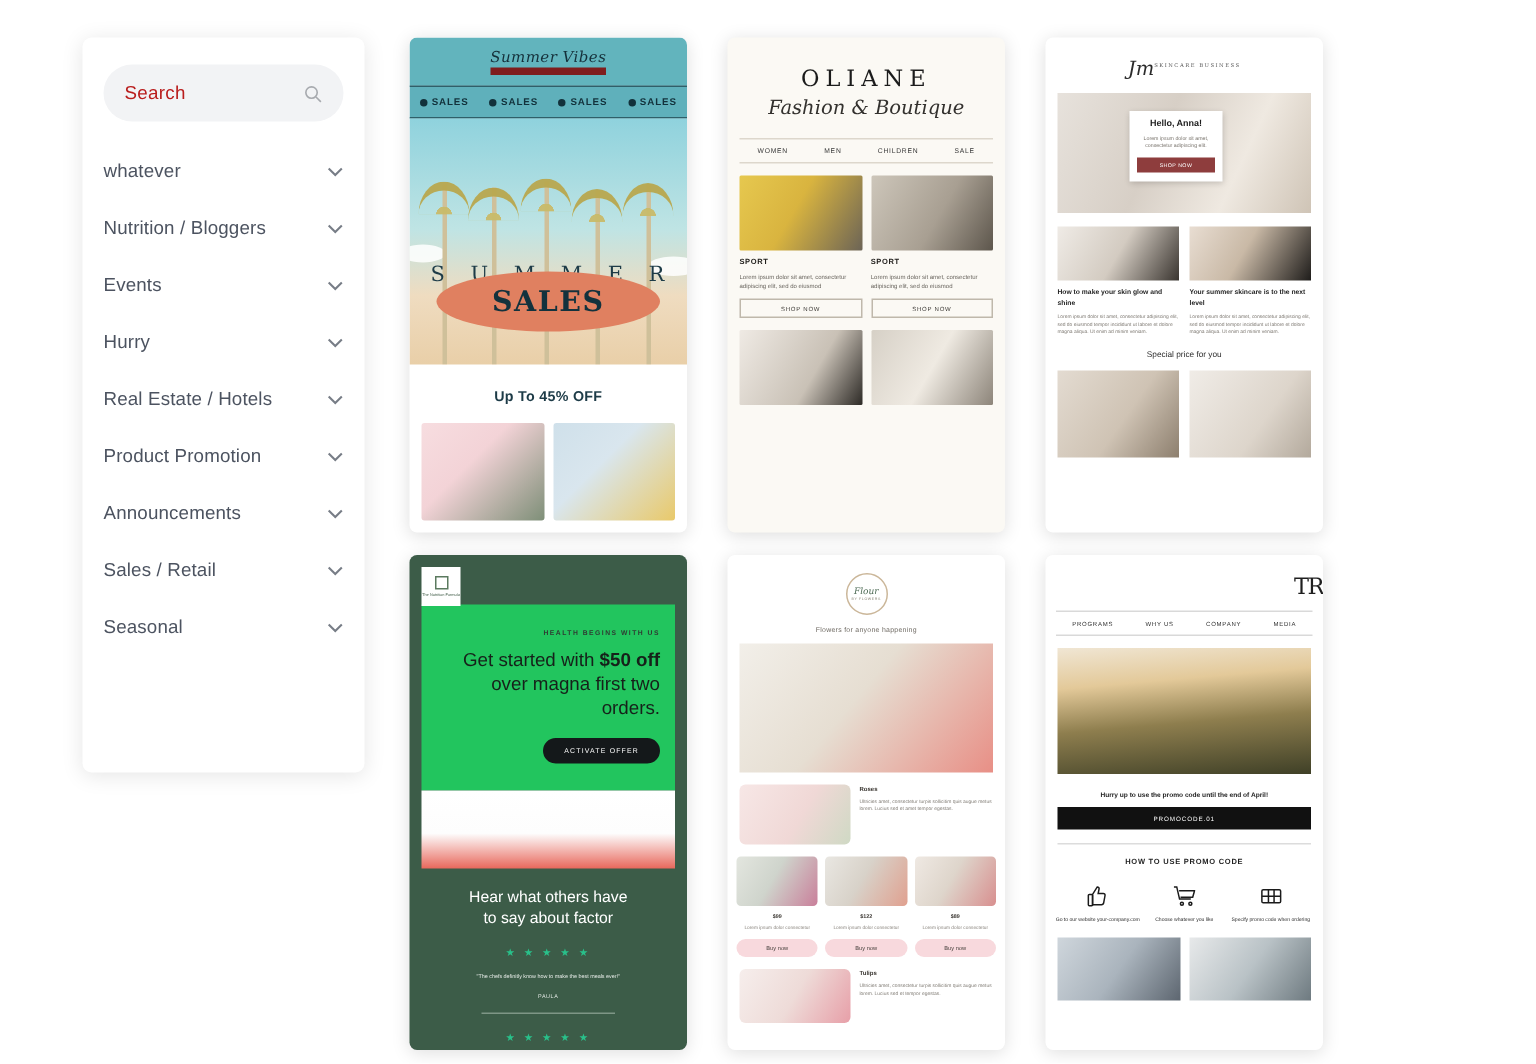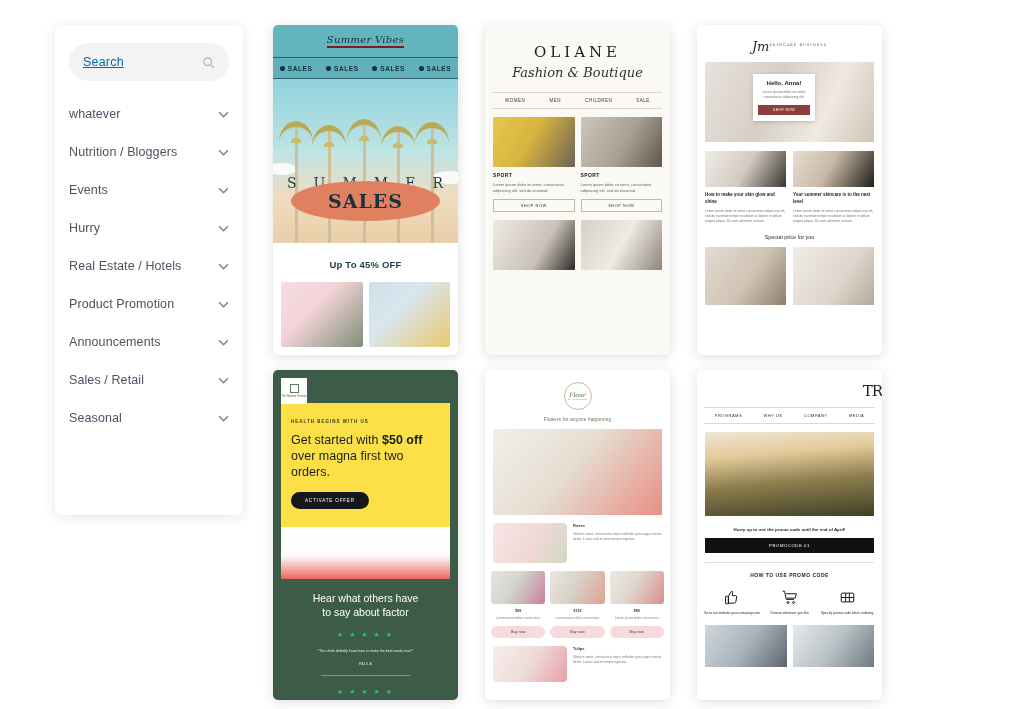--- a/index.html
+++ b/index.html
@@ -19,21 +19,21 @@
     border-radius: 6px;
     box-shadow: 0 2px 14px rgba(0,0,0,.10);
     padding: 18px 0 10px 0;
   }
   .search-box {
     margin: 0 14px 26px 14px; height: 38px;
     background: #f2f3f5; border-radius: 19px;
     display: flex; align-items: center; padding: 0 14px;
   }
   .search-input-text {
-    flex: 1; font-size: 12.5px; color: #0369a1; letter-spacing: .2px; text-decoration: underline;
+    flex: 1; font-size: 12.5px; color: #b91c1c; letter-spacing: .2px;
   }
   .search-icon { width: 13px; height: 13px; opacity: .55; }
   .cat-list { padding: 0 14px; }
   .cat-all {
     font-size: 13px; color: #6ec8e8; padding: 4px 0 0 0; margin-bottom: 23px;
     letter-spacing: .1px; cursor: pointer;
   }
   .cat-item {
     display: flex; align-items: center; justify-content: space-between;
     font-size: 12.5px; color: #4c5360; margin-bottom: 24px;
@@ -52,21 +52,21 @@
   .card {
     width: 185px; height: 330px;
     background: #fff; border-radius: 5px;
     box-shadow: 0 2px 12px rgba(0,0,0,.13);
     overflow: hidden; position: relative; cursor: pointer;
   }
 
   
   .c1-head { background: #62b4bd; height: 32px; display:flex; align-items:center; justify-content:center; }
   .c1-brand { font-family: "DejaVu Serif", serif; font-style: italic; font-size: 10px; color:#15303a;
-              border-bottom: 2px solid #7f1d1d; padding-bottom:1px; letter-spacing:.3px; }
+              border-bottom: 5px solid #7f1d1d; padding-bottom:1px; letter-spacing:.3px; }
   .c1-ticker { background:#5fb0bb; border-top:1px solid #2f5f69; border-bottom:1px solid #2f5f69;
                height:22px; display:flex; align-items:center; justify-content:space-around; }
   .c1-tick { font-size:6.5px; font-weight:bold; color:#12313b; letter-spacing:.6px; display:flex; align-items:center; gap:3px;}
   .dot { width:5px; height:5px; border-radius:50%; background:#12313b; display:inline-block; }
   .c1-hero { height:164px; position:relative; overflow:hidden;
     background: linear-gradient(#8fd2dd 0%, #bfe4e4 45%, #efdcc0 72%, #e9cfa8 100%); }
   .palm { position:absolute; bottom:0; width:3px; background:#cfc09a; }
   .frond { position:absolute; width:34px; height:22px; border-radius:50% 50% 0 0 / 100% 100% 0 0;
            background: radial-gradient(circle at 50% 100%, #c9bb6a 0 22%, transparent 23%);
            border-top: 6px solid #b9a84f; opacity:.95; }
@@ -132,21 +132,21 @@
   .c3-img2 { flex:1; height:58px; }
   .c3-img2.a { background: linear-gradient(125deg,#e3dbd1 0%, #cfc3b4 55%, #8d7f6e 100%); }
   .c3-img2.b { background: linear-gradient(125deg,#f0ece7 0%, #ddd5cb 60%, #b3a99c 100%); }
 
   
   .c4 { background:#3c5c48; }
   .c4-badge { position:absolute; left:8px; top:8px; width:26px; height:26px; background:#fff;
               display:flex; align-items:center; justify-content:center; flex-direction:column; }
   .c4-badge .b1 { width:9px; height:9px; border:1px solid #5b7a5f; }
   .c4-badge .b2 { font-size:2.6px; color:#44604b; margin-top:2px; text-align:center; line-height:3.4px; }
-  .c4-panel { margin:33px 8px 0; background:#fde047; padding:16px 10px 18px; text-align:left; }
+  .c4-panel { margin:33px 8px 0; background:#22c55e; padding:16px 10px 18px; text-align:right; }
   .c4-kicker { font-size:4.5px; font-weight:bold; letter-spacing:1px; color:#2f3b33; }
   .c4-head { font-size:12.5px; line-height:16px; color:#16211a; margin-top:8px; }
   .c4-head b { font-weight:bold; }
   .c4-btn { display:inline-block; background:#14181a; color:#fff; font-size:4.6px; letter-spacing:.8px;
             padding:6px 14px; border-radius:10px; margin-top:12px; }
   .c4-food { margin:0 8px; height:52px; background: linear-gradient(180deg,#ffffff 0%, #fdfdfd 55%, #e8685c 100%); }
   .c4-quote-wrap { text-align:center; color:#fff; padding:12px 14px 0; }
   .c4-q-head { font-size:10.5px; line-height:14px; }
   .c4-stars { color:#29c08a; font-size:7px; letter-spacing:2px; margin-top:12px; }
   .c4-q { font-size:3.6px; line-height:5.5px; color:#e7ece8; margin-top:10px; }

